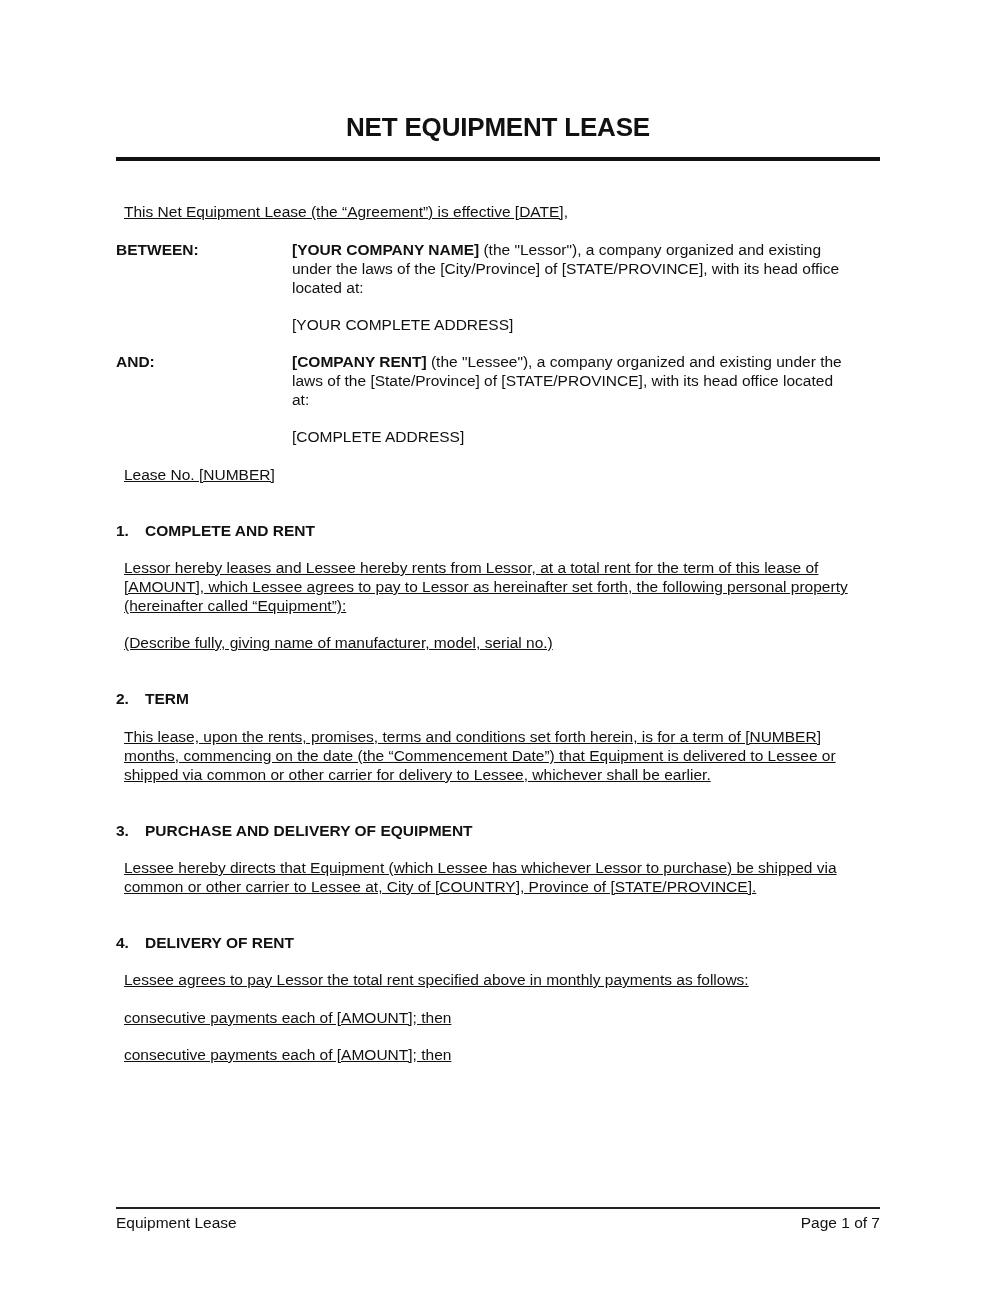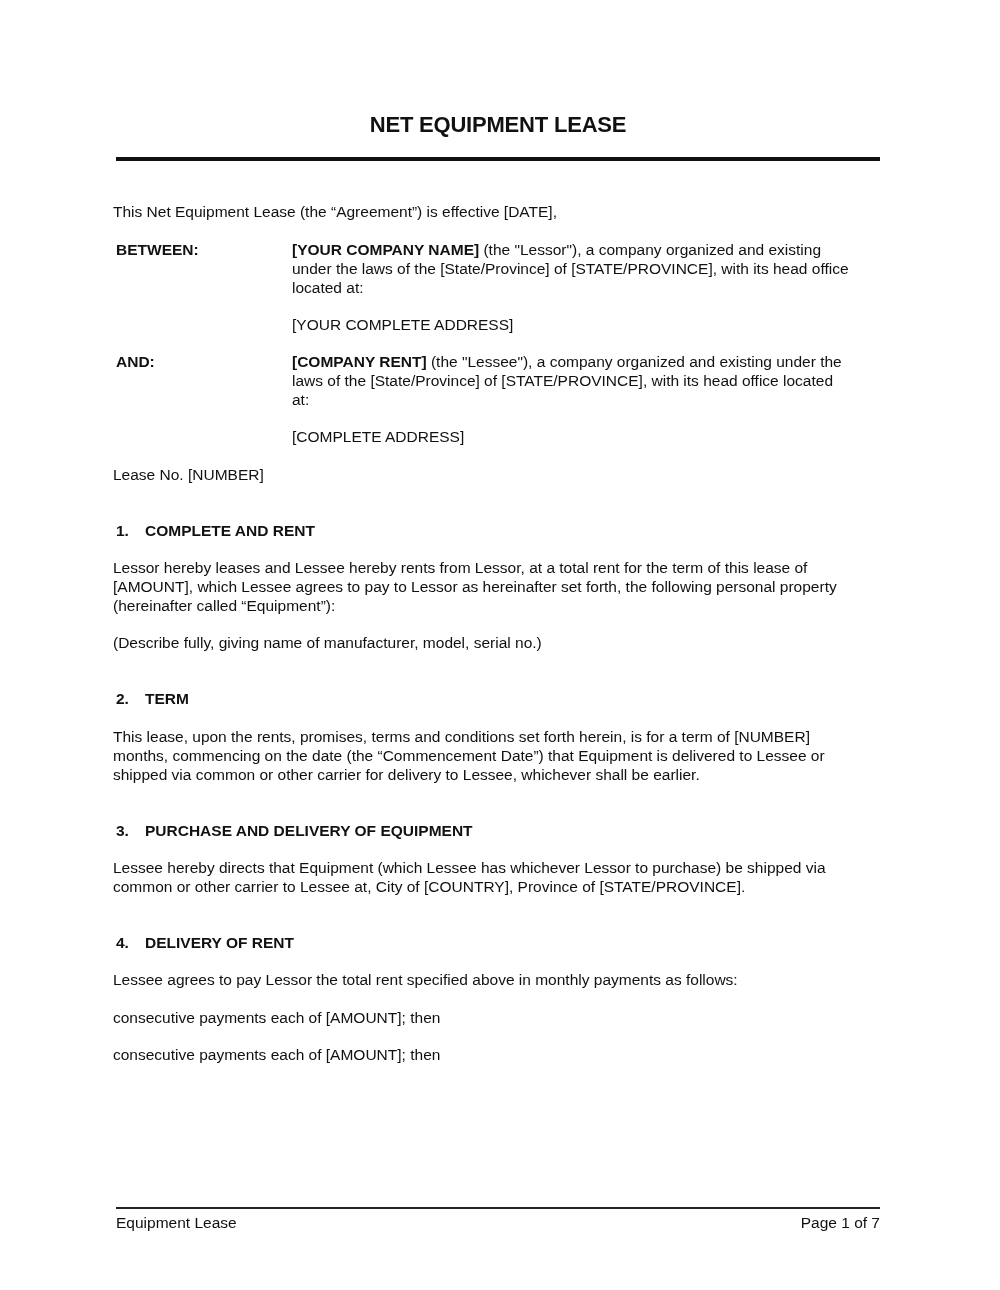--- a/index.html
+++ b/index.html
@@ -1,43 +1,43 @@
 <!DOCTYPE html>
 <html><head>
 <meta charset="utf-8">
 <style>
   html, body { margin: 0; padding: 0; background: #ffffff; }
   body { width: 1000px; height: 1290px; position: relative; font-family: "Liberation Sans", sans-serif; color: #111; font-size: 15.5px; }
   .abs { position: absolute; }
-  .title { left: 116px; width: 764px; top: 112px; text-align: center; font-weight: bold; font-size: 22px; letter-spacing: -0.2px; }
+  .title { left: 116px; width: 764px; top: 112px; text-align: center; font-weight: bold; font-size: 26px; letter-spacing: -0.2px; }
   .rule-top { left: 116px; width: 764px; top: 157px; height: 4px; background: #111; }
   .line { white-space: nowrap; line-height: 19px; }
   .b { font-weight: bold; }
   .label { left: 116px; font-weight: bold; text-align: right; }
   .col2 { left: 292px; }
-  .body-left { left: 113px; }
+  .body-left { left: 124px; text-decoration: underline; }
   .heading { left: 116px; font-weight: bold; }
   .heading .num { display: inline-block; width: 29px; }
   .rule-foot { left: 116px; width: 764px; top: 1207px; height: 2px; background: #222; }
   .foot-left { left: 116px; top: 1213px; }
   .foot-right { right: 120px; top: 1213px; }
 </style>
 </head>
 <body>
 
 <div>
 
   <div class="abs title">NET EQUIPMENT LEASE</div>
   <div class="abs rule-top"></div>
 
   <div class="abs body-left line" style="top:202px">This Net Equipment Lease (the “Agreement”) is effective [DATE],</div>
 
   <div class="abs label line" style="top:240px">BETWEEN:</div>
   <div class="abs col2 line" style="top:240px"><span class="b">[YOUR COMPANY NAME]</span><span> (the "Lessor"), a company organized and existing</span></div>
-  <div class="abs col2 line" style="top:259px">under the laws of the [State/Province] of [STATE/PROVINCE], with its head office</div>
+  <div class="abs col2 line" style="top:259px">under the laws of the [City/Province] of [STATE/PROVINCE], with its head office</div>
   <div class="abs col2 line" style="top:278px">located at:</div>
   <div class="abs col2 line" style="top:315px">[YOUR COMPLETE ADDRESS]</div>
 
   <div class="abs label line" style="top:352px">AND:</div>
   <div class="abs col2 line" style="top:352px"><span class="b">[COMPANY RENT]</span><span> (the "Lessee"), a company organized and existing under the</span></div>
   <div class="abs col2 line" style="top:371px">laws of the [State/Province] of [STATE/PROVINCE], with its head office located</div>
   <div class="abs col2 line" style="top:390px">at:</div>
   <div class="abs col2 line" style="top:427px">[COMPLETE ADDRESS]</div>
 
   <div class="abs body-left line" style="top:465px">Lease No. [NUMBER]</div>

